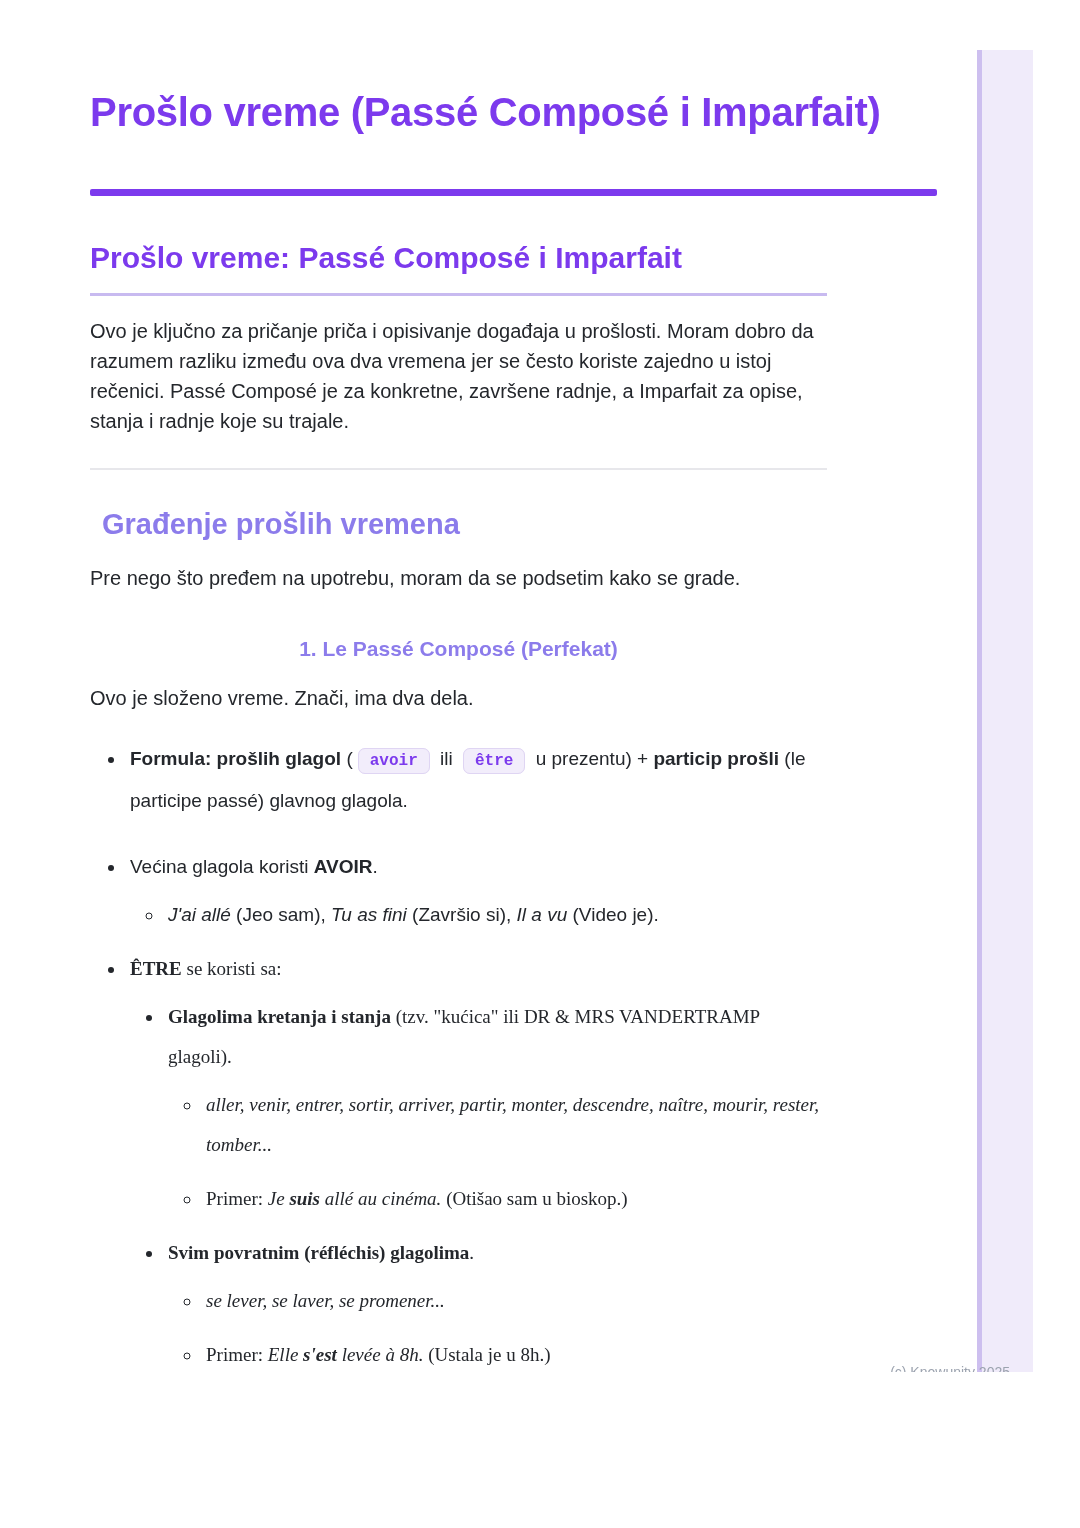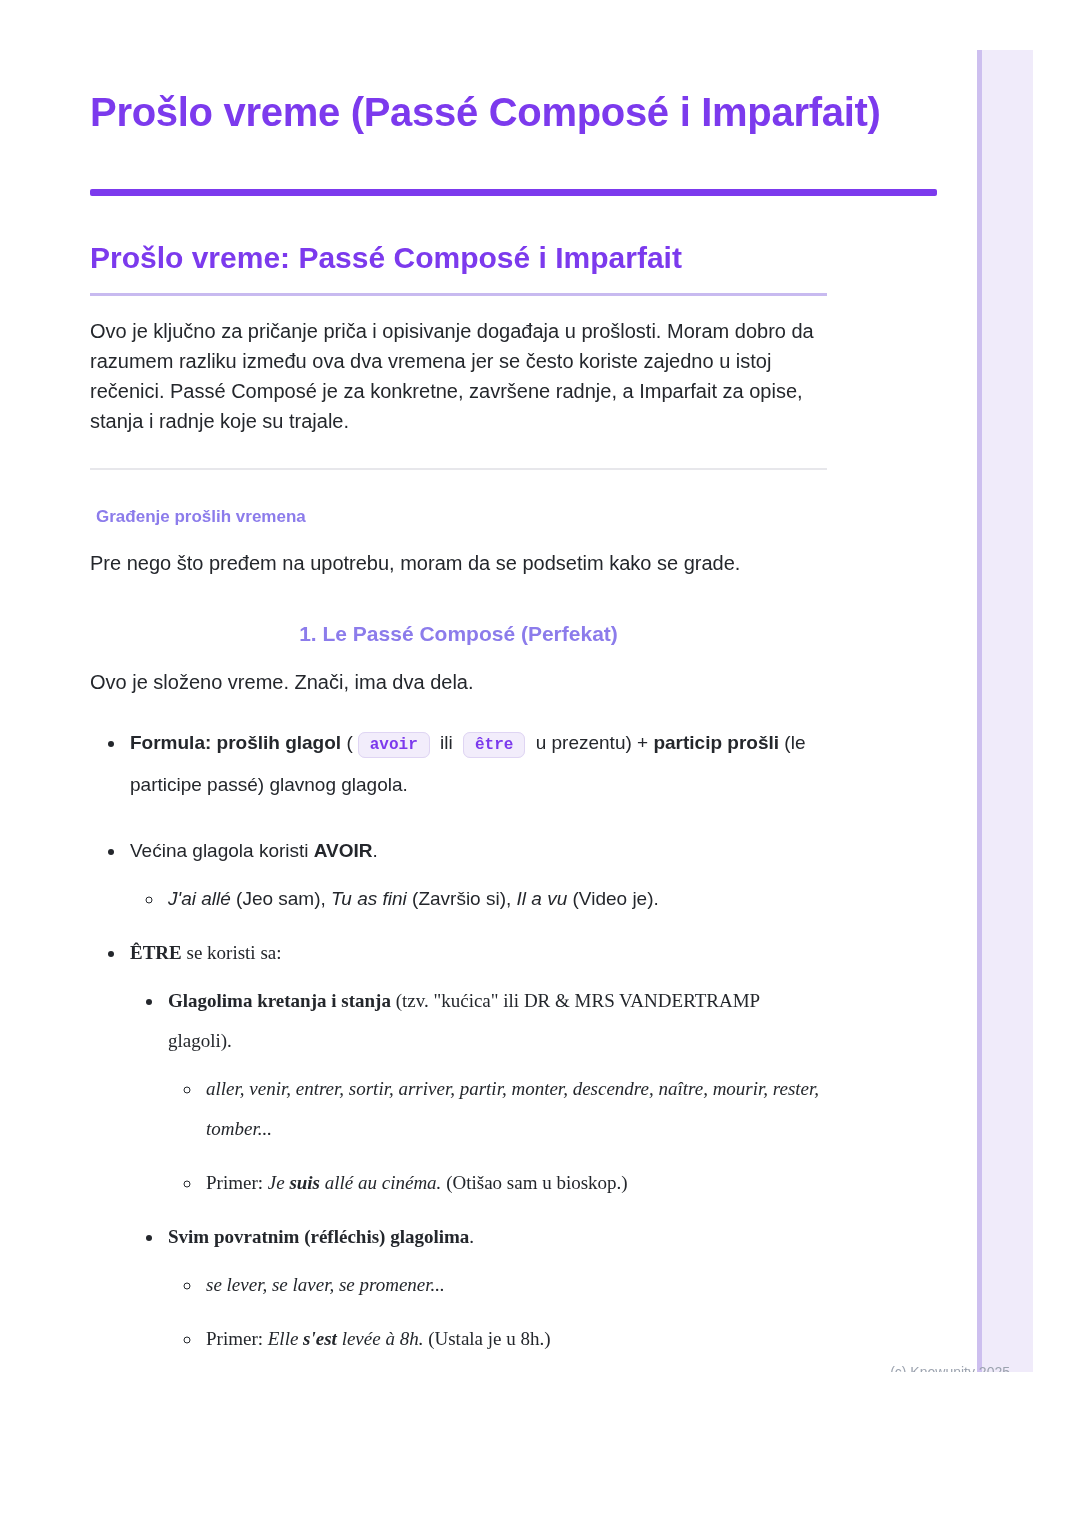--- a/index.html
+++ b/index.html
@@ -33,21 +33,21 @@
     color:var(--accent);letter-spacing:-0.3px;
   }
   .title-rule{height:7px;background:var(--accent);margin-top:50px;border-radius:2px;}
 
   .inner{width:737px;}
 
   h2.section-title{
     margin:42px 0 4px;font-size:30px;line-height:1.3;font-weight:700;
     color:var(--accent);padding-bottom:16px;border-bottom:3px solid var(--rule-light);
   }
-  h3.sub-title{margin:36px 6px 0;font-size:17px;line-height:1.3;font-weight:700;color:var(--heading-light);}
+  h3.sub-title{margin:36px 12px 0;font-size:29px;line-height:1.3;font-weight:700;color:var(--heading-light);}
   h4.minor-title{margin:42px 0 0;font-size:21px;line-height:1.3;font-weight:700;color:var(--heading-light);text-align:center;}
 
   p.body-text{margin:20px 0 0;font-size:20px;line-height:30px;color:var(--body-text);}
   hr.divider{border:none;border-top:2px solid var(--divider);margin:32px 0 0;}
 
   ul.blist{margin:26px 0 0;padding:0 0 0 36px;}
   ul.blist ul.blist{margin:8px 0 0;padding-left:34px;}
   li.bitem{font-size:19px;line-height:40px;color:var(--body-text);padding-left:4px;}
   li.bitem + li.bitem{margin-top:14px;font-family:Liberation Serif, serif;}
   li.m-disc{list-style-type:disc;}

